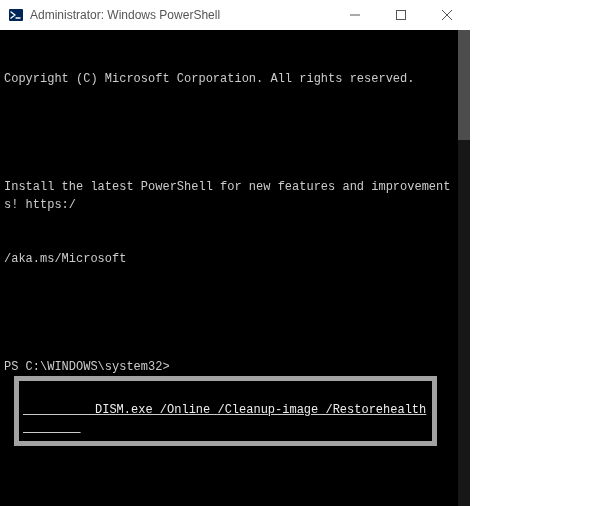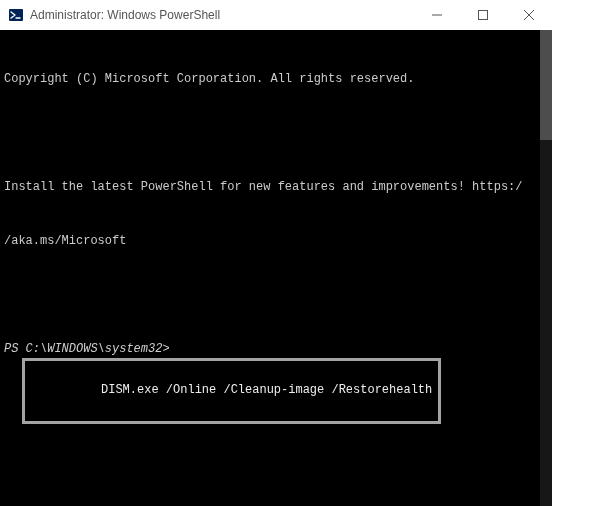--- a/index.html
+++ b/index.html
@@ -4,21 +4,21 @@
   <style>
     * { margin: 0; padding: 0; box-sizing: border-box; }
     body {
       width: 590px;
       height: 506px;
       background: #fff;
       font-family: "Segoe UI", Tahoma, sans-serif;
       overflow: hidden;
     }
     .window {
-      width: 552px;
+      width: 470px;
       height: 506px;
       background: #ffffff;
       display: flex;
       flex-direction: column;
     }
     .titlebar {
       height: 30px;
       background: #ffffff;
       display: flex;
       align-items: center;
@@ -68,27 +68,27 @@
       white-space: pre-wrap;
       word-break: break-all;
     }
     .prompt-line {
       display: flex;
       flex-wrap: wrap;
       align-items: flex-start;
     }
     .prompt {
       color: #cccccc;
-      font-style: italic;
     }
     .cmd-box {
-      border: 3px solid #a3a3a3;
+      border: 5px solid #a3a3a3;
       padding: 2px 6px 4px 4px;
-      margin-left: 18px;
+      margin-left: 10px;
       display: inline-block;
+      text-decoration: underline;
     }
     .cmd-text {
       color: #eeeeee;
     }
     .blank { height: 18px; }
     .scrollbar {
       position: absolute;
       right: 0;
       top: 0;
       width: 12px;

